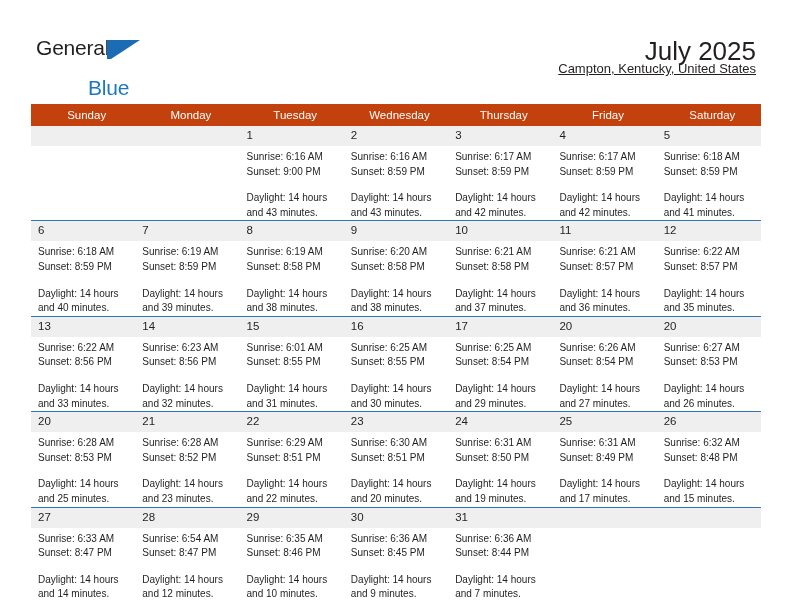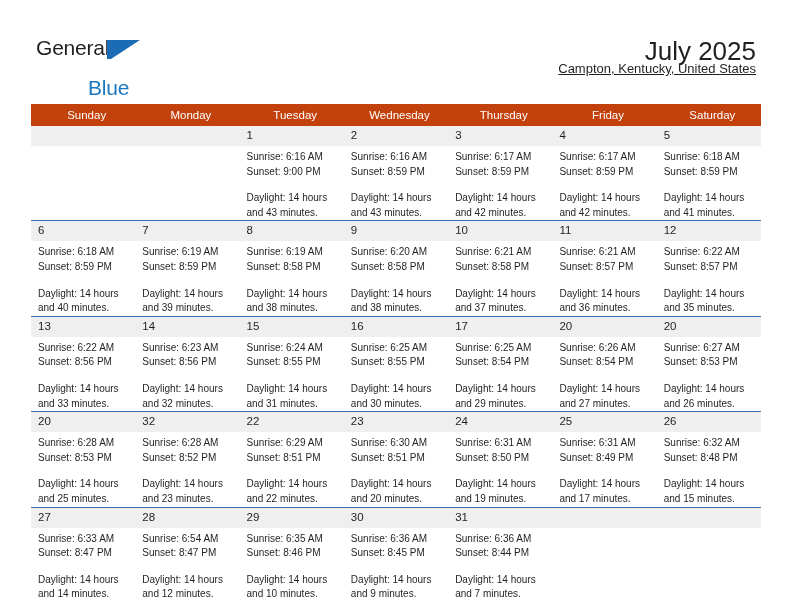--- a/index.html
+++ b/index.html
@@ -308,21 +308,21 @@
             <span class="daynum">14</span>
             <span class="info">
               <span>Sunrise: 6:23 AM</span>
               <span>Sunset: 8:56 PM</span>
               <span class="dl">Daylight: 14 hours and 32 minutes.</span>
             </span>
           </td>
           <td>
             <span class="daynum">15</span>
             <span class="info">
-              <span>Sunrise: 6:24 AM</span>
+              <span>Sunrise: 6:01 AM</span>
               <span>Sunset: 8:55 PM</span>
               <span class="dl">Daylight: 14 hours and 31 minutes.</span>
             </span>
           </td>
           <td>
             <span class="daynum">16</span>
             <span class="info">
               <span>Sunrise: 6:25 AM</span>
               <span>Sunset: 8:55 PM</span>
               <span class="dl">Daylight: 14 hours and 30 minutes.</span>
@@ -356,21 +356,21 @@
         <tr class="week">
           <td>
             <span class="daynum">20</span>
             <span class="info">
               <span>Sunrise: 6:28 AM</span>
               <span>Sunset: 8:53 PM</span>
               <span class="dl">Daylight: 14 hours and 25 minutes.</span>
             </span>
           </td>
           <td>
-            <span class="daynum">32</span>
+            <span class="daynum">21</span>
             <span class="info">
               <span>Sunrise: 6:28 AM</span>
               <span>Sunset: 8:52 PM</span>
               <span class="dl">Daylight: 14 hours and 23 minutes.</span>
             </span>
           </td>
           <td>
             <span class="daynum">22</span>
             <span class="info">
               <span>Sunrise: 6:29 AM</span>

